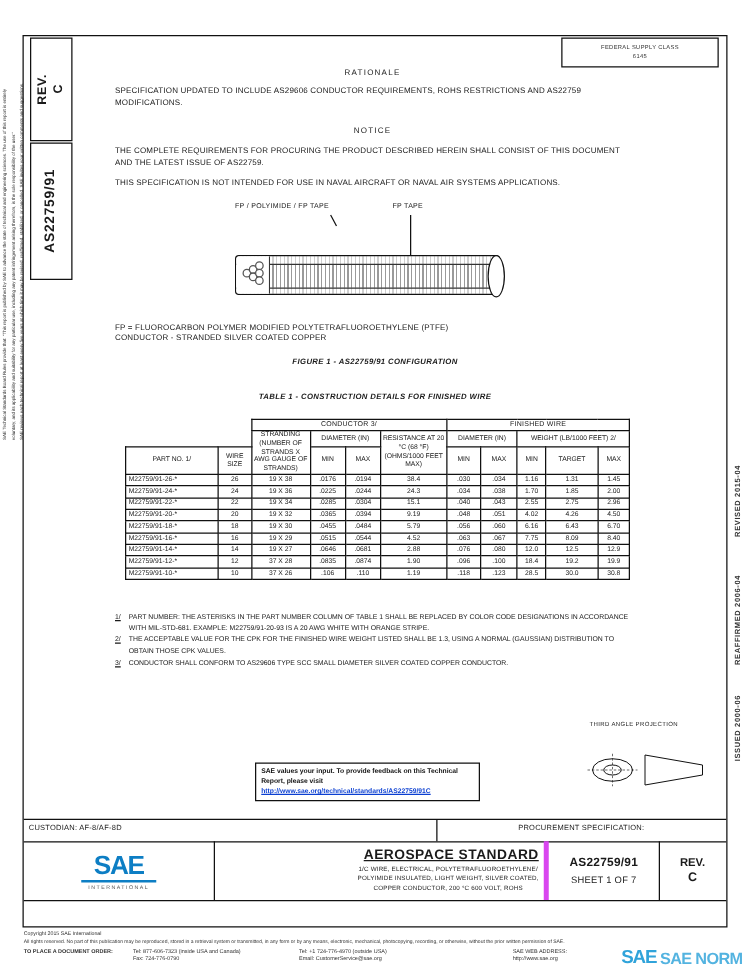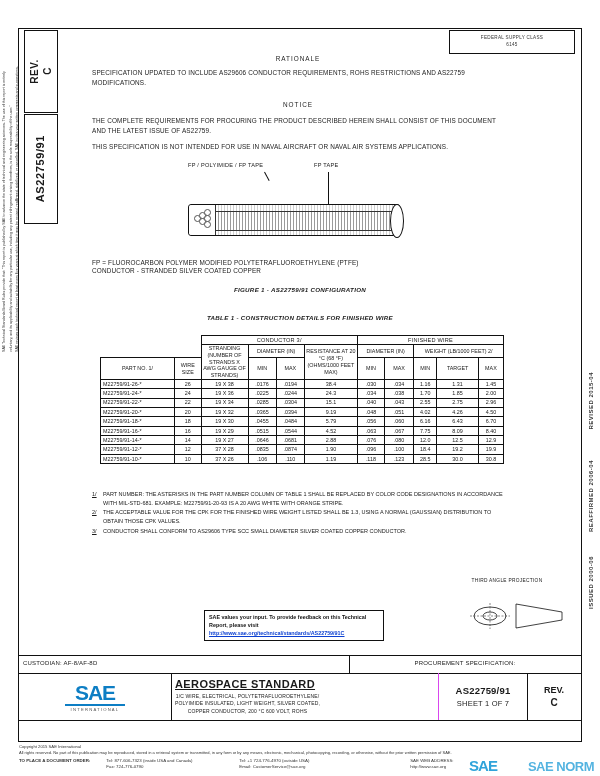--- a/index.html
+++ b/index.html
@@ -132,22 +132,22 @@
   #tb-div1{position:absolute;left:330px;top:0;width:1px;height:17px;background:#111;}
   #proc{position:absolute;left:330px;top:4px;width:232px;text-align:center;font-size:6px;letter-spacing:.2px;}
 
   #tb-row2{position:absolute;left:0;top:17px;width:100%;height:47px;border-bottom:1px solid #111;}
   #logo-cell{position:absolute;left:0;top:0;width:152px;height:47px;border-right:1px solid #111;
     display:flex;flex-direction:column;align-items:center;justify-content:center;}
   .sae-mark{font-size:21px;font-weight:bold;letter-spacing:-1px;color:#0d7ec4;line-height:1;}
   .sae-int{font-size:4.2px;letter-spacing:1.2px;color:#555;margin-top:1px;}
   .sae-bar{width:60px;height:2px;background:#0d7ec4;margin-top:1px;}
 
-  #title-cell{position:absolute;left:152px;top:0;width:268px;height:47px;border-right:1px solid #d946ef;
-    display:flex;flex-direction:column;align-items:flex-start;justify-content:center;text-align:center;padding:0 4px;box-sizing:border-box;}
+  #title-cell{position:absolute;left:152px;top:0;width:268px;height:47px;border-right:4px solid #d946ef;
+    display:flex;flex-direction:column;align-items:flex-end;justify-content:center;text-align:center;padding:0 4px;box-sizing:border-box;}
   #as-title{font-size:11px;font-weight:bold;letter-spacing:.4px;text-decoration:underline;}
   #as-sub{font-size:5px;line-height:1.5;margin-top:3px;letter-spacing:.15px;}
 
   #num-cell{position:absolute;left:420px;top:0;width:88px;height:47px;border-right:1px solid #111;
     display:flex;flex-direction:column;align-items:center;justify-content:center;}
   #num-cell .nm{font-size:9.5px;font-weight:bold;letter-spacing:.2px;}
   #num-cell .sh{font-size:7.5px;margin-top:3px;letter-spacing:.2px;}
 
   #rev-cell{position:absolute;left:508px;top:0;width:54px;height:47px;
     display:flex;flex-direction:column;align-items:center;justify-content:center;}
@@ -158,21 +158,21 @@
   #cp{position:absolute;left:19px;top:744px;width:562px;font-size:4px;line-height:1.5;color:#333;}
   #cp .cp1{font-size:4.2px;}
   #cp .ordr{display:flex;margin-top:1.5px;font-size:4.4px;font-weight:bold;}
   #cp .ordr .c1{width:92px;}
   #cp .ordr .c2{width:140px;font-weight:normal;}
   #cp .ordr .c3{width:180px;font-weight:normal;}
 
   
   #wm{position:absolute;right:6px;bottom:2px;display:flex;align-items:flex-end;gap:3px;}
   #wm .w1{font-size:15px;font-weight:bold;color:#1a9ad6;letter-spacing:-1px;opacity:.9;}
-  #wm .w2{font-size:13px;font-weight:bold;color:#1a9ad6;letter-spacing:-.5px;opacity:.75;margin-left:28px;}
+  #wm .w2{font-size:13px;font-weight:bold;color:#1a9ad6;letter-spacing:-.5px;opacity:.75;}
 </style>
 </head>
 <body>
 
 <div class="page">
 
   <div class="legal-vert">
     <div>SAE Technical Standards Board Rules provide that: "This report is published by SAE to advance the state of technical and engineering sciences. The use of this report is entirely</div>
     <div>voluntary, and its applicability and suitability for any particular use, including any patent infringement arising therefrom, is the sole responsibility of the user."</div>
     <div>SAE reviews each technical report at least every five years at which time it may be revised, reaffirmed, stabilized, or cancelled. SAE invites your written comments and suggestions.</div>

